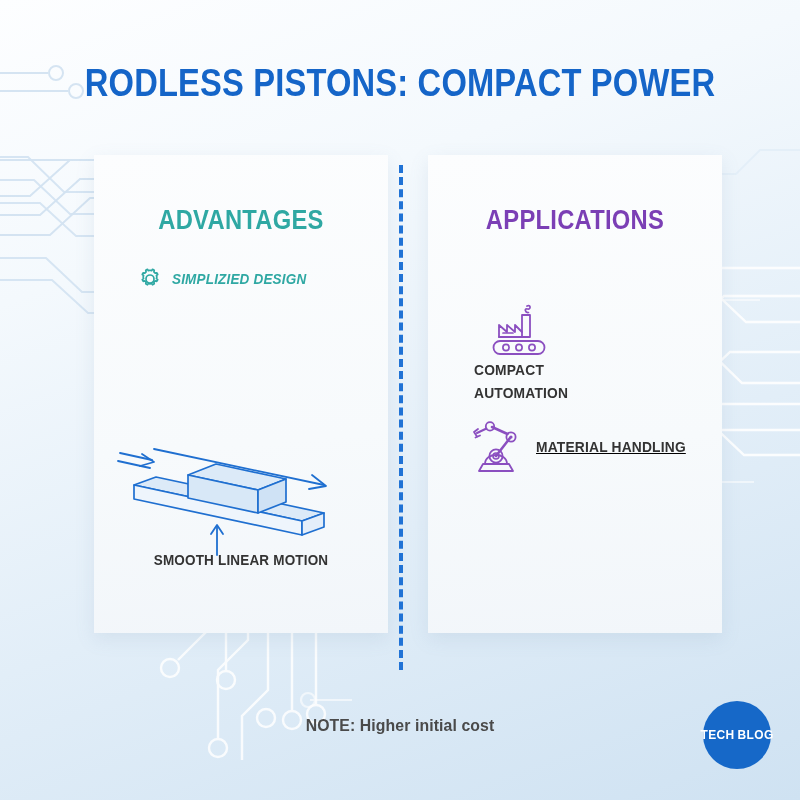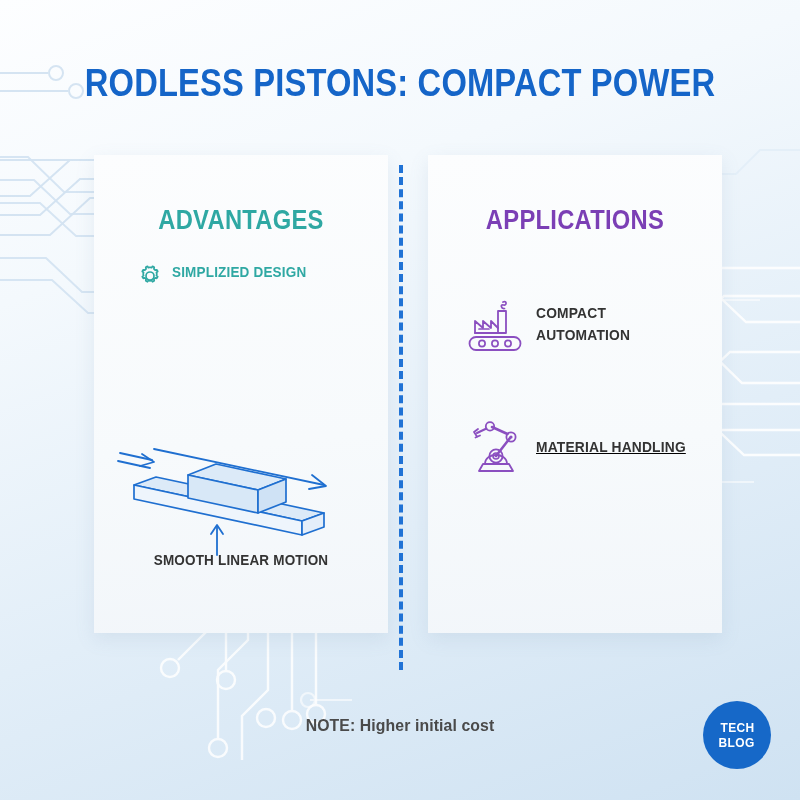--- a/index.html
+++ b/index.html
@@ -73,23 +73,24 @@
 
   
   .adv-list {
     position: absolute;
     top: 108px;
     left: 34px;
     right: 14px;
   }
   .adv-row {
     display: flex;
-    align-items: flex-start;
+    align-items: center;
     height: 31px;
     margin-bottom: 2px;
+    font-style: italic;
   }
   .adv-icon {
     width: 44px;
     flex: 0 0 44px;
     display: flex;
     align-items: center;
     justify-content: center;
   }
   .adv-label {
     font-size: 15px;
@@ -123,21 +124,21 @@
     transform: scaleX(0.9);
   }
 
   
   .app-row {
     position: absolute;
     left: 38px;
     display: flex;
     align-items: center;
   }
-  #app-row-0 { top: 142px; }
+  #app-row-0 { top: 142px; flex-direction: column; }
   #app-row-1 { top: 264px; text-decoration: underline; }
   .app-icon {
     width: 62px;
     flex: 0 0 62px;
     display: flex;
     align-items: center;
     justify-content: center;
   }
   .app-label {
     font-size: 15px;
@@ -168,21 +169,21 @@
   .badge {
     position: absolute;
     left: 703px;
     top: 701px;
     width: 68px;
     height: 68px;
     border-radius: 50%;
     background: #1668c8;
     color: #ffffff;
     display: flex;
-    flex-direction: column;
+    flex-direction: row;
     align-items: center;
     justify-content: center;
     font-size: 13px;
     font-weight: 700;
     line-height: 1.18;
     letter-spacing: 0.4px;
   }
   .badge span { transform: scaleX(0.92); }
 </style>
 </head>

